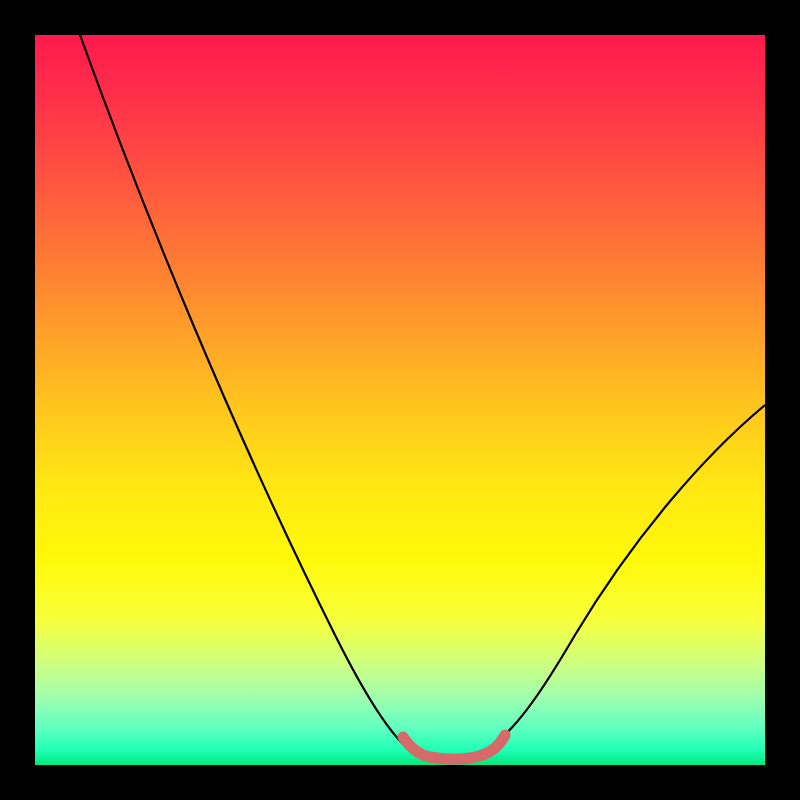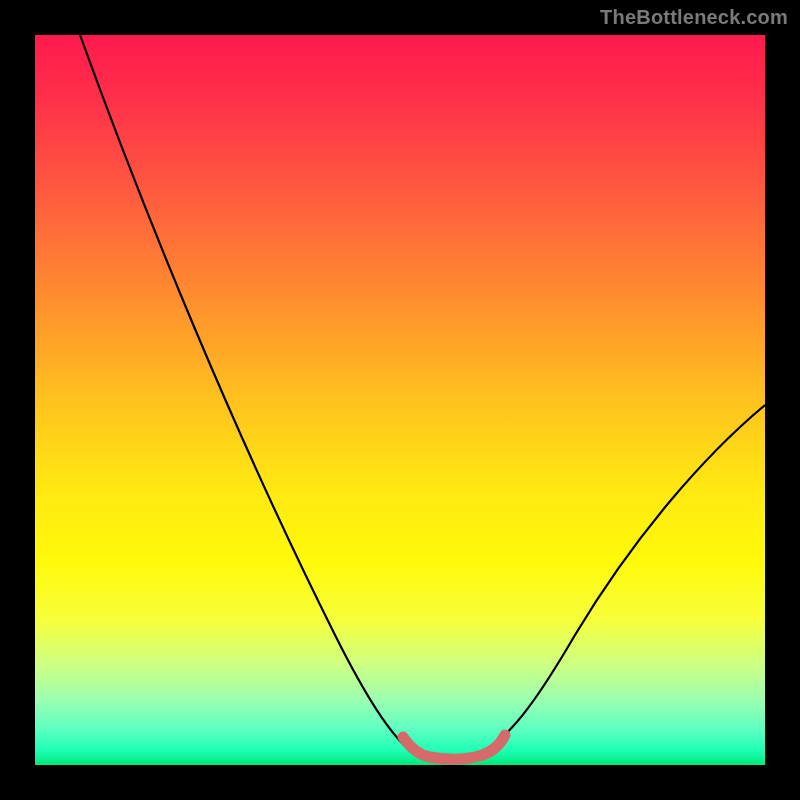--- a/index.html
+++ b/index.html
@@ -77,14 +77,13 @@
                C 330 660, 355 700, 375 715
                C 395 728, 430 728, 455 712
                C 480 695, 505 660, 540 600
                C 600 500, 670 420, 730 370" fill="none" stroke="#000" stroke-width="2.2"></path>
       <path d="M 368 702
                C 376 714, 384 720, 395 722
                C 410 725, 430 725, 444 721
                C 456 718, 464 712, 470 700" fill="none" stroke="#d66a6a" stroke-width="11" stroke-linecap="round" stroke-linejoin="round"></path>
     </svg>
   </div>
-  <div class="watermark">TheBottleneck.com</div>
 </div>
 
 </body></html>

